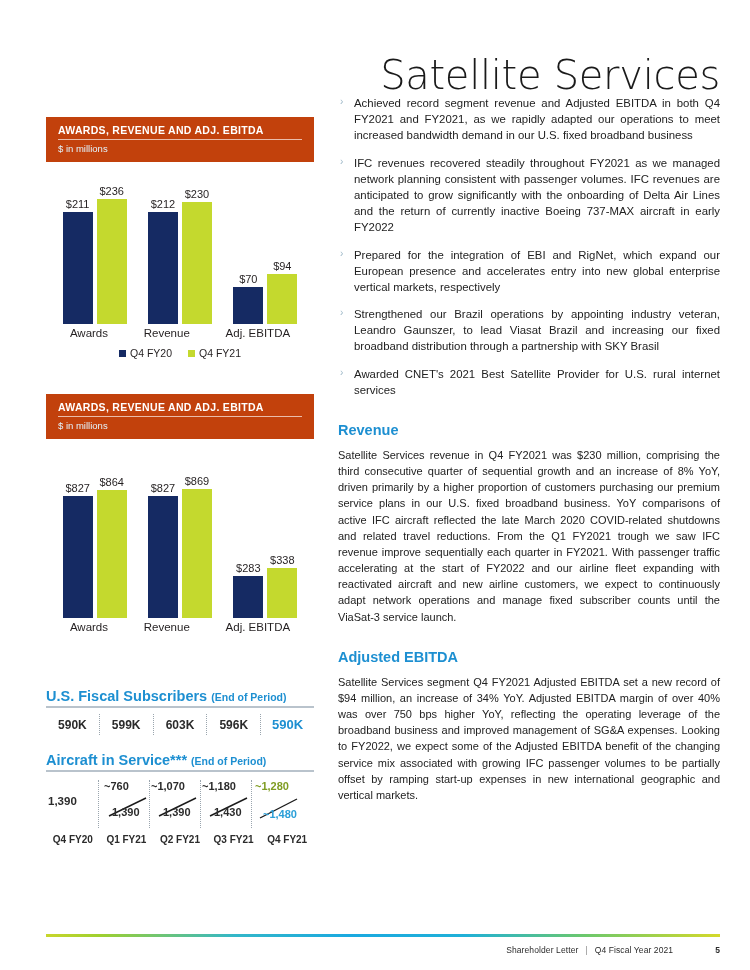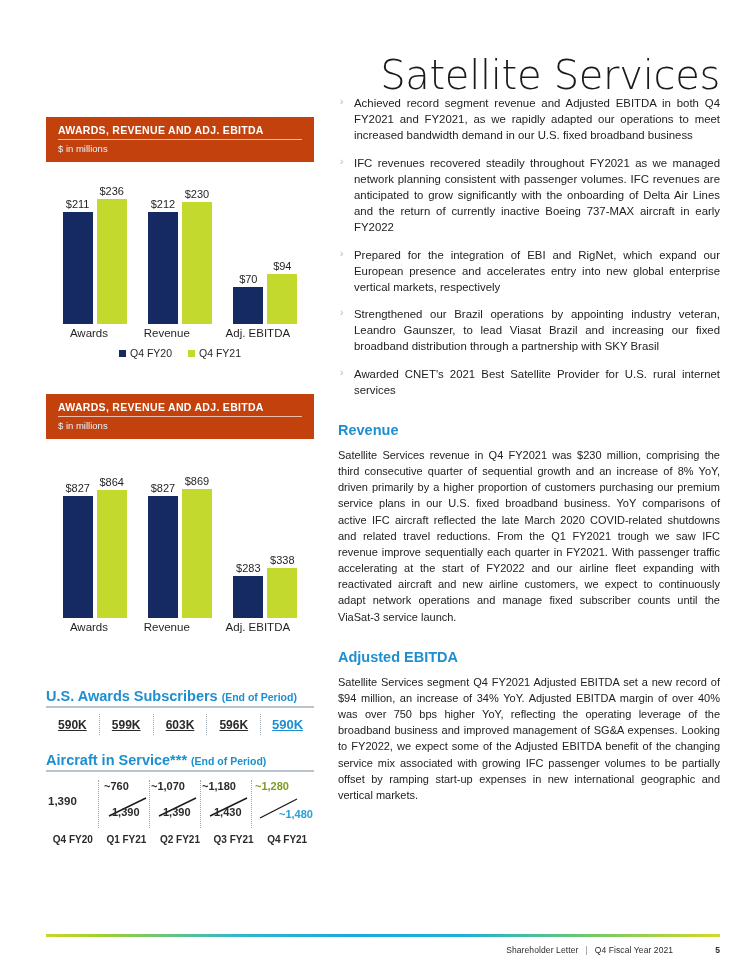--- a/index.html
+++ b/index.html
@@ -68,21 +68,21 @@
   .metric-title {
     border-bottom: 2px solid #b9c3cc;
     padding-bottom: 2px; margin-bottom: 6px;
     color: #1d8fd1; font-weight: bold; font-size: 14.5px;
     white-space: nowrap;
   }
   .metric-title .eop { font-size: 10.5px; }
   .sub-row { display: flex; align-items: center; }
   .sub-cell {
     flex: 1; text-align: center; font-size: 12px; font-weight: bold;
-    color: #2b2b2b; padding: 3px 0; text-decoration: underline;
+    color: #2b2b2b; padding: 3px 0;
   }
   .sub-cell.accent { color: #1d8fd1; font-size: 13px; }
   .vdot { width: 1px; align-self: stretch; border-left: 1px dotted #9aa5ae; }
 
   .aircraft-grid { position: relative; height: 54px; }
   .ac-first {
     position: absolute; left: 2px; top: 17px;
     font-size: 11.5px; font-weight: bold; color: #2b2b2b;
   }
   .ac-sep { position: absolute; top: 2px; width: 1px; height: 48px; border-left: 1px dotted #9aa5ae; }
@@ -243,21 +243,21 @@
       </div>
       <div class="cat-axis">
         <div>Awards</div>
         <div>Revenue</div>
         <div>Adj. EBITDA</div>
       </div>
     </div>
 
     <div class="metric-block" style="top:688px;">
       <div class="metric-title">
-        <span>U.S. Awards Subscribers</span>
+        <span>U.S. Fiscal Subscribers</span>
         <span class="eop">(End of Period)</span>
       </div>
       <div class="sub-row">
         <div class="sub-cell">590K</div>
         <div class="vdot"></div>
         <div class="sub-cell">599K</div>
         <div class="vdot"></div>
         <div class="sub-cell">603K</div>
         <div class="vdot"></div>
         <div class="sub-cell">596K</div>
@@ -291,21 +291,21 @@
         <span class="ac-top" style="left:58px;  top:2px;">~760</span>
         <span class="ac-bot" style="left:66px;  top:28px;">1,390</span>
 
         <span class="ac-top" style="left:105px; top:2px;">~1,070</span>
         <span class="ac-bot" style="left:117px; top:28px;">1,390</span>
 
         <span class="ac-top" style="left:156px; top:2px;">~1,180</span>
         <span class="ac-bot" style="left:168px; top:28px;">1,430</span>
 
         <span class="ac-top green" style="left:209px; top:2px;">~1,280</span>
-        <span class="ac-bot blue" style="left:217px; top:30px;margin-left:16px;">~1,480</span>
+        <span class="ac-bot blue" style="left:217px; top:30px;">~1,480</span>
       </div>
 
       <div class="ac-axis">
         <div>Q4 FY20</div>
         <div>Q1 FY21</div>
         <div>Q2 FY21</div>
         <div>Q3 FY21</div>
         <div>Q4 FY21</div>
       </div>
     </div>

